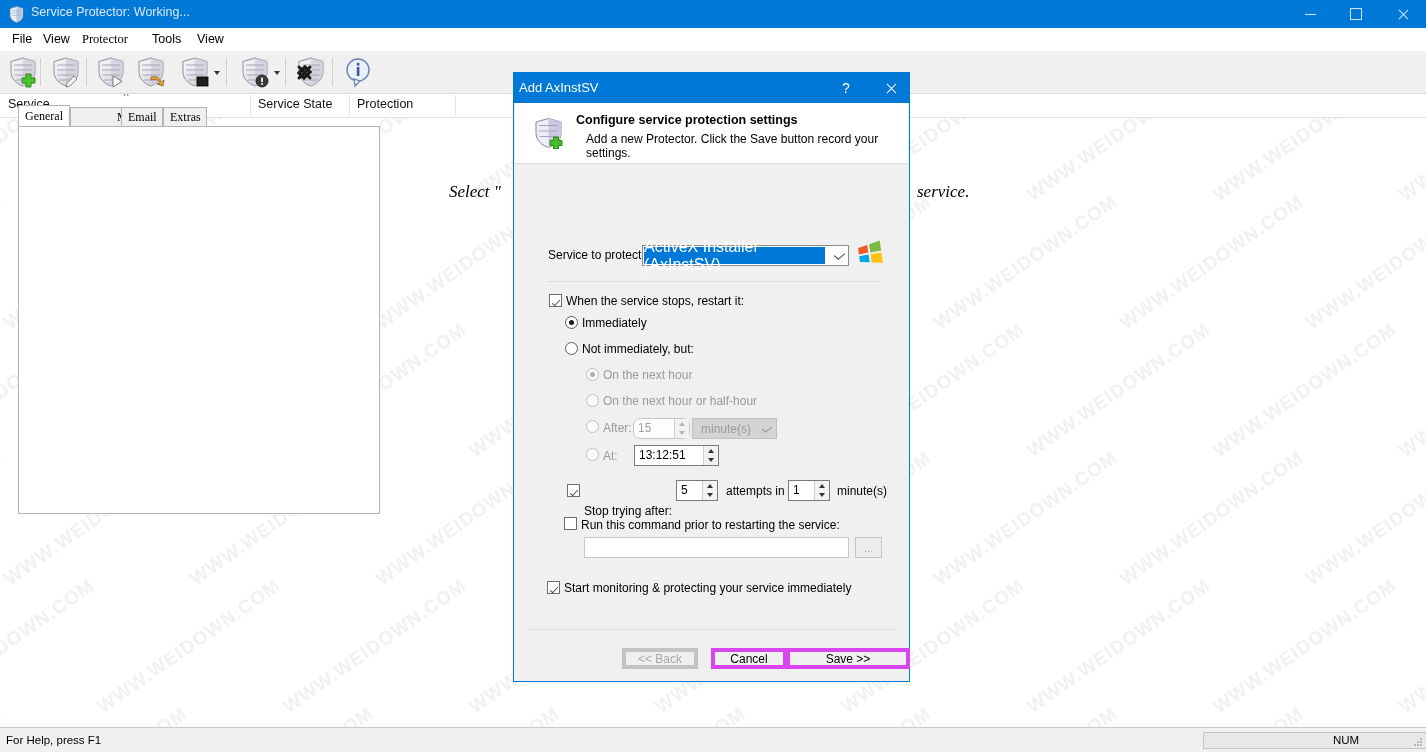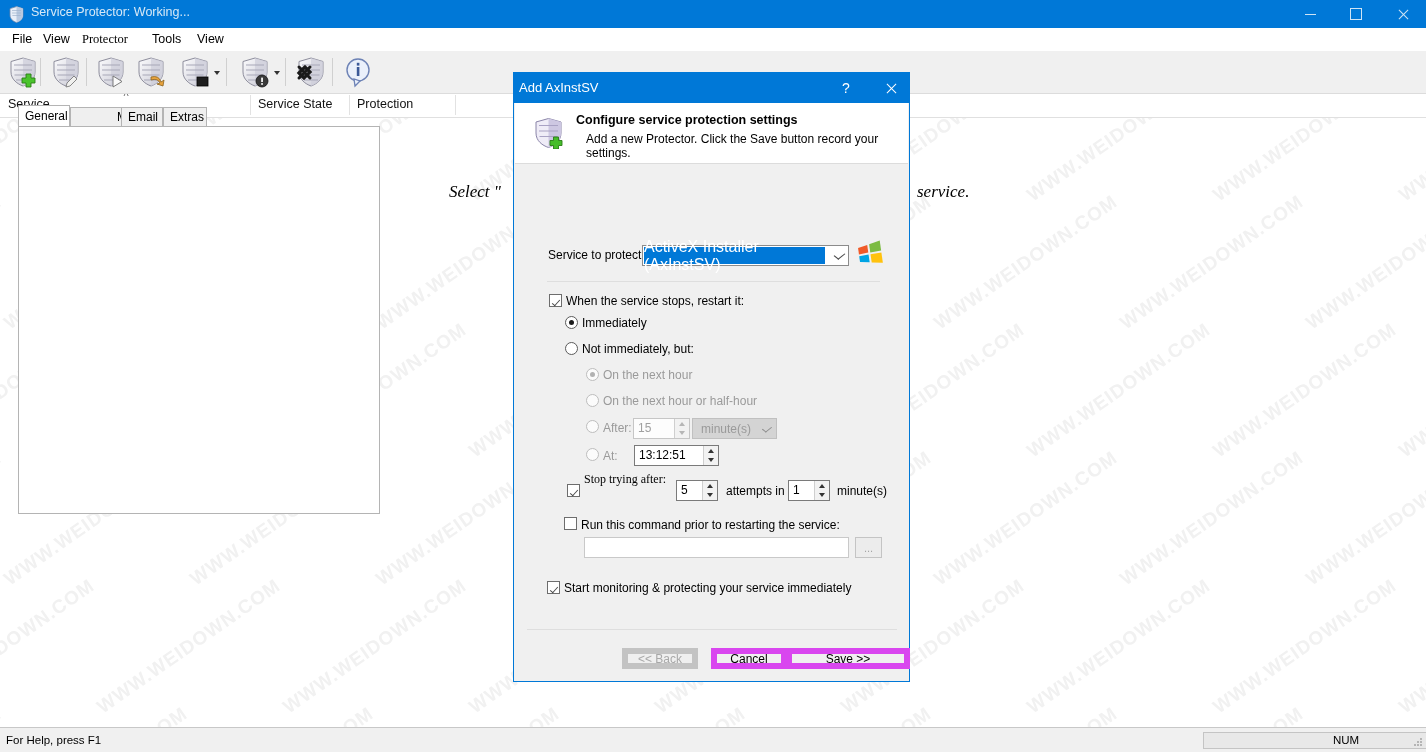--- a/index.html
+++ b/index.html
@@ -243,21 +243,21 @@
   .browse{
     position:absolute;left:855px;top:537px;width:27px;height:21px;
     box-sizing:border-box;border:1px solid #c4c4c4;background:#ececec;
     font-size:11px;color:#a6a6a6;text-align:center;padding-top:4px;
   }
 
   
   .dlg-sep{position:absolute;left:527px;top:629px;width:370px;height:1px;background:#dedede;}
   .btn{
     position:absolute;top:648px;height:21px;box-sizing:border-box;
-    border:6px solid #d946ef;background:#f0f0f0;
+    border:4px solid #d946ef;background:#f0f0f0;
     font-size:12px;color:#000;
     display:flex;align-items:center;justify-content:center;
   }
   .btn.dis{color:#a8a8a8;border-color:#c3c3c3;background:#efefef;}
 </style>
 </head>
 <body>
 
 <div id="app">
 
@@ -508,21 +508,21 @@
         <rect x="13" y="19" width="15" height="13" fill="#ffffff" opacity="0"></rect>
         <path d="M19.5 20 h5 v3.5 h3.5 v5 h-3.5 v3.5 h-5 v-3.5 h-3.5 v-5 h3.5 z" fill="#46bd2a" stroke="#2a7d17" stroke-width="0.9"></path>
       </svg>
       <div class="dlg-head-t1">Configure service protection settings</div>
       <div class="dlg-head-t2">Add a new Protector. Click the Save button record your settings.</div>
     </div>
 
     <div class="dlg-body"></div>
   </div>
 
-  <div class="tabstrip" id="tabstrip" style="z-index:22;">
+  <div class="tabstrip" id="tabstrip" style="z-index:22;font-family:Liberation Serif, serif;">
       <div class="tab active" style="left: 0px; width: 52px;">General</div>
       <div class="tab" style="left: 52px; width: 51px; padding-left: 46px;">Monitor</div>
       <div class="tab" style="left: 103px; width: 42px;">Email</div>
       <div class="tab" style="left: 145px; width: 44px;">Extras</div>
     </div>
   <div class="tabpanel" style="z-index:21;"></div>
 
   <div style="position:absolute;z-index:23;left:0;top:0;width:1426px;height:752px;pointer-events:none;">
     <div style="pointer-events:auto;">
 
@@ -552,40 +552,40 @@
       <div class="lbl" style="left:582px;top:342px;">Not immediately, but:</div>
 
       <span class="rb dis sel" style="left:586px;top:368px;"></span>
       <div class="lbl dis" style="left:603px;top:368px;">On the next hour</div>
 
       <span class="rb dis" style="left:586px;top:394px;"></span>
       <div class="lbl dis" style="left:603px;top:394px;">On the next hour or half-hour</div>
 
       <span class="rb dis" style="left:586px;top:420px;"></span>
       <div class="lbl dis" style="left:603px;top:421px;">After:</div>
-      <div class="field dis" style="left:633px;top:418px;width:57px;height:21px;">15</div>
+      <div class="field dis" style="left:633px;top:418px;width:57px;height:21px;border-radius:7px;">15</div>
       <div class="spin dis" style="left:674px;top:419px;width:15px;height:19px;">
           <i class="up"></i>
           <i class="dn"></i>
         </div>
       <div class="unitcombo">
         <div class="lbl dis" style="left:8px;top:3px;position:absolute;">minute(s)</div>
         <span class="unitcombo-arrow"></span>
       </div>
 
       <span class="rb dis" style="left:586px;top:448px;"></span>
       <div class="lbl dis" style="left:603px;top:449px;">At:</div>
       <div class="field" style="left:634px;top:445px;width:85px;height:21px;color:#000;">13:12:51</div>
       <div class="spin" style="left:703px;top:446px;width:15px;height:19px;">
           <i class="up"></i>
           <i class="dn"></i>
         </div>
 
       <span class="cb checked" style="left:567px;top:484px;"></span>
-      <div class="lbl" style="left:584px;top:472px;font-family:Liberation Serif, serif;">Stop trying after:</div>
+      <div class="lbl" style="left:584px;top:504px;">Stop trying after:</div>
       <div class="field" style="left:676px;top:480px;width:42px;height:21px;">5</div>
       <div class="spin" style="left:702px;top:481px;width:15px;height:19px;">
           <i class="up"></i>
           <i class="dn"></i>
         </div>
       <div class="lbl" style="left:726px;top:484px;">attempts in</div>
       <div class="field" style="left:788px;top:480px;width:42px;height:21px;">1</div>
       <div class="spin" style="left:814px;top:481px;width:15px;height:19px;">
           <i class="up"></i>
           <i class="dn"></i>

